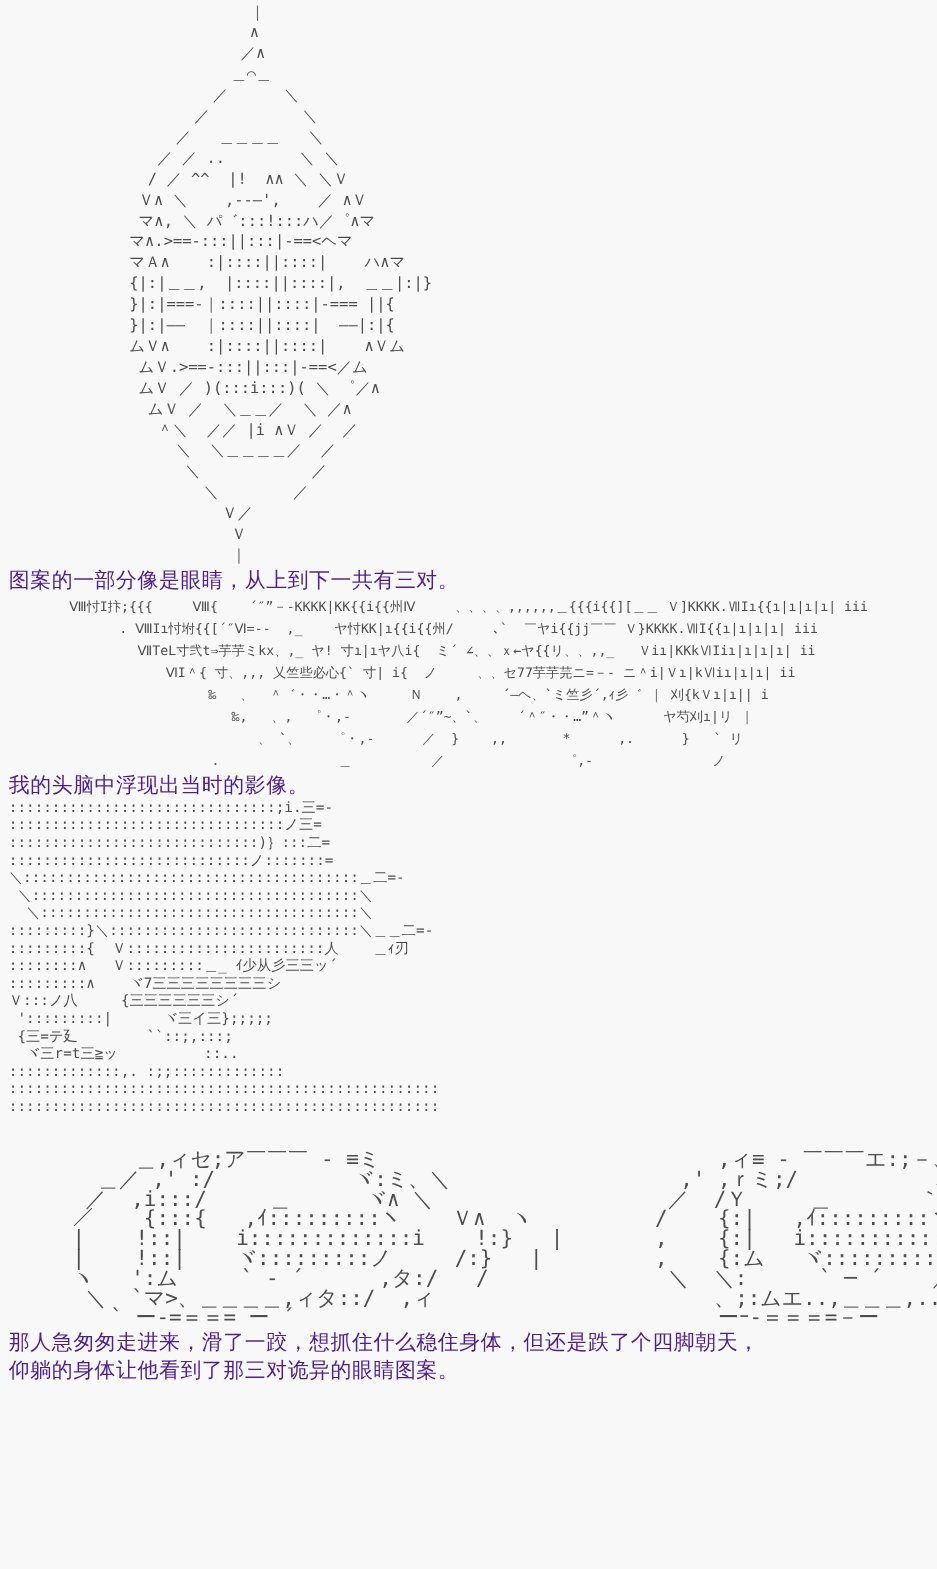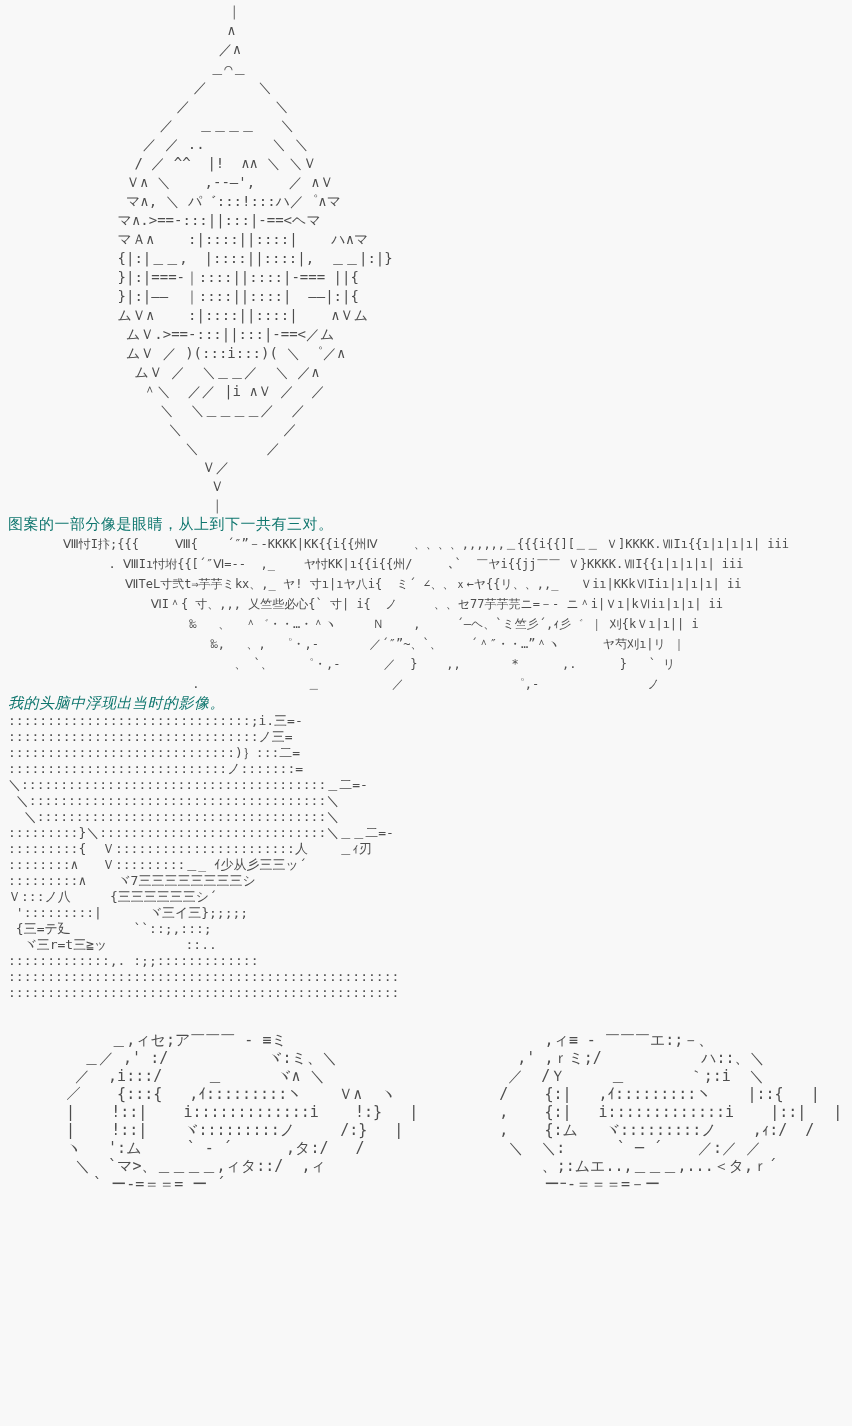--- a/index.html
+++ b/index.html
@@ -13,29 +13,29 @@
   pre.aa{
     font-family:"DejaVu Sans Mono","Liberation Mono",monospace;
     white-space:pre;
     margin:0;
     color:#4d4d4d;
   }
   .aa-totem{font-size:14px;line-height:19px;margin:12px 0 0 90px;}
   .aa-memory{font-size:12px;line-height:20px;margin:24px 0 0 0;text-align:center;}
   .aa-scene{font-size:13px;line-height:16px;margin:28px 0 0 0;}
   .aa-eyes{display:flex;gap:72px;margin:30px 0 0 58px;}
-  .aa-eye{font-size:15px;line-height:18px;}
+  .aa-eye{font-size:19px;line-height:18px;}
   p.body-text{
-    font-size:15px;
+    font-size:19px;
     margin:0;
-    color:#0f766e;
+    color:#4c1d95;
     letter-spacing:0.5px;
   }
   .p1{margin-top:44px;}
-  .p2{margin-top:26px;font-style:italic;}
+  .p2{margin-top:26px;}
   .p3{margin-top:42px;}
   .p4{margin-top:26px;}
 </style>
 </head>
 <body>
 
 <div class="page">
 
   <pre class="aa aa-totem">                          ｜
                           ∧
@@ -111,15 +111,17 @@
    ,' ,ｒミ;/           ハ::、＼
   ／  /Ｙ     ＿       ｀;:i  ＼
  /    {:|   ,ｲ:::::::::ヽ    |::{   |
  ,    {:|   i:::::::::::::i    |::|   |
  ,    {:ム   ヾ:::::::::ノ    ,ｨ:/  /
   ＼  ＼:ゝ    ` ─ ´    ／:／ ／
    ゞ 、;:ムエ..,＿＿＿,...＜タ,ｒ´
       ーｰ-＝＝＝=－ー</pre>
   </div>
 
+  <p class="body-text p3">那人急匆匆走进来，滑了一跤，想抓住什么稳住身体，但还是跌了个四脚朝天，</p>
 
+  <p class="body-text p4">仰躺的身体让他看到了那三对诡异的眼睛图案。</p>
 
 </div>
 
 </body></html>

